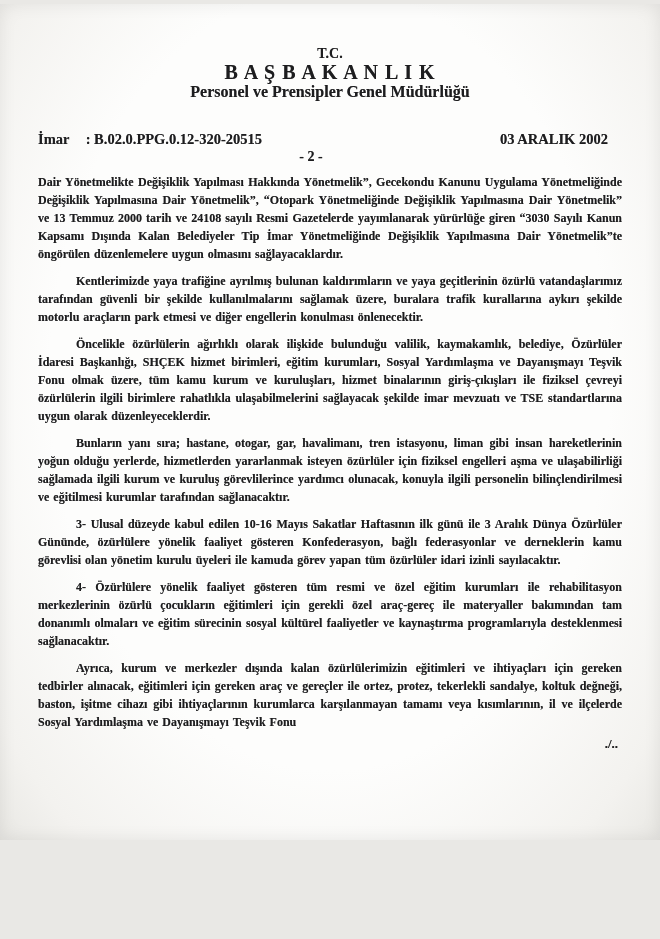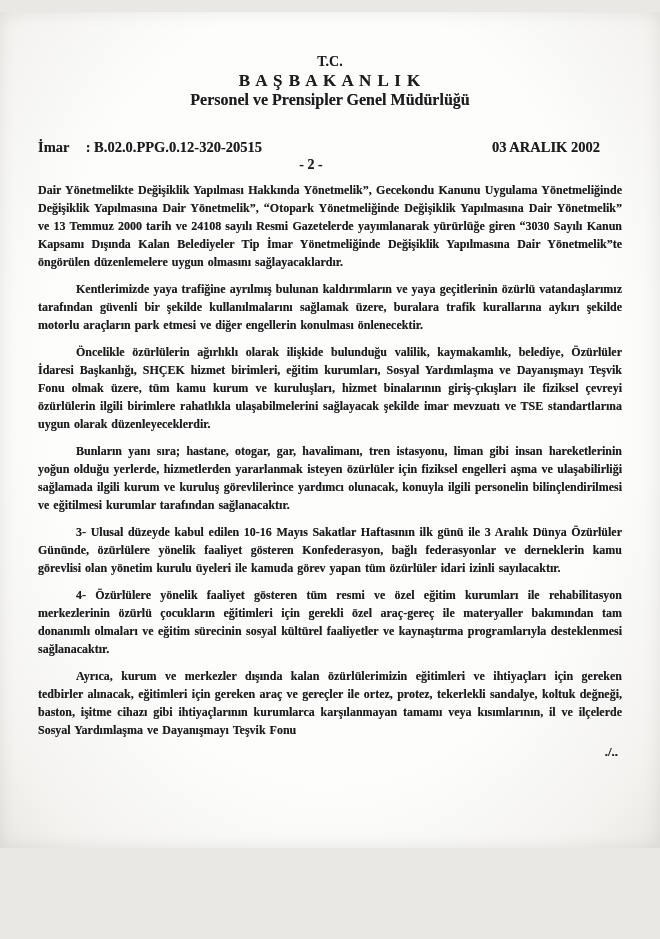--- a/index.html
+++ b/index.html
@@ -4,49 +4,49 @@
 <style>
   html, body {
     margin: 0;
     padding: 0;
     background: #e9e8e5;
   }
   .page {
     position: relative;
     width: 660px;
     height: 836px;
-    margin: 12px auto;
+    margin: 4px auto;
     background: radial-gradient(ellipse at 50% 45%, #fdfdfc 60%, #f3f2ef 88%, #e9e8e4 100%);
     box-shadow: inset 0 0 18px rgba(0,0,0,0.08);
     font-family: "Liberation Serif", "DejaVu Serif", serif;
     font-weight: bold;
     color: #1d1d1f;
     overflow: hidden;
     box-sizing: border-box;
     padding: 40px 38px 0 38px;
     
     text-shadow: 0 0 0.6px rgba(30,30,30,0.55);
   }
   .letterhead {
     text-align: center;
     line-height: 19px;
   }
   .letterhead .tc      { font-size: 14px; }
-  .letterhead .agency  { font-size: 17px; letter-spacing: 1px; }
+  .letterhead .agency  { font-size: 20px; letter-spacing: 1px; }
   .letterhead .dept    { font-size: 16px; }
 
   .meta-row {
     margin-top: 30px;
     font-size: 14.5px;
     position: relative;
   }
   .meta-row .label { display: inline-block; min-width: 44px; }
   .meta-row .date  {
     position: absolute;
-    right: 22px;
+    right: 14px;
     top: 0;
     font-size: 14.5px;
   }
   .konu-row { margin-top: 16px; font-size: 14.5px; }
   .konu-row .label { display: inline-block; min-width: 44px; }
 
   .page-number {
     text-align: center;
     font-size: 14px;
     margin-top: 1px;

